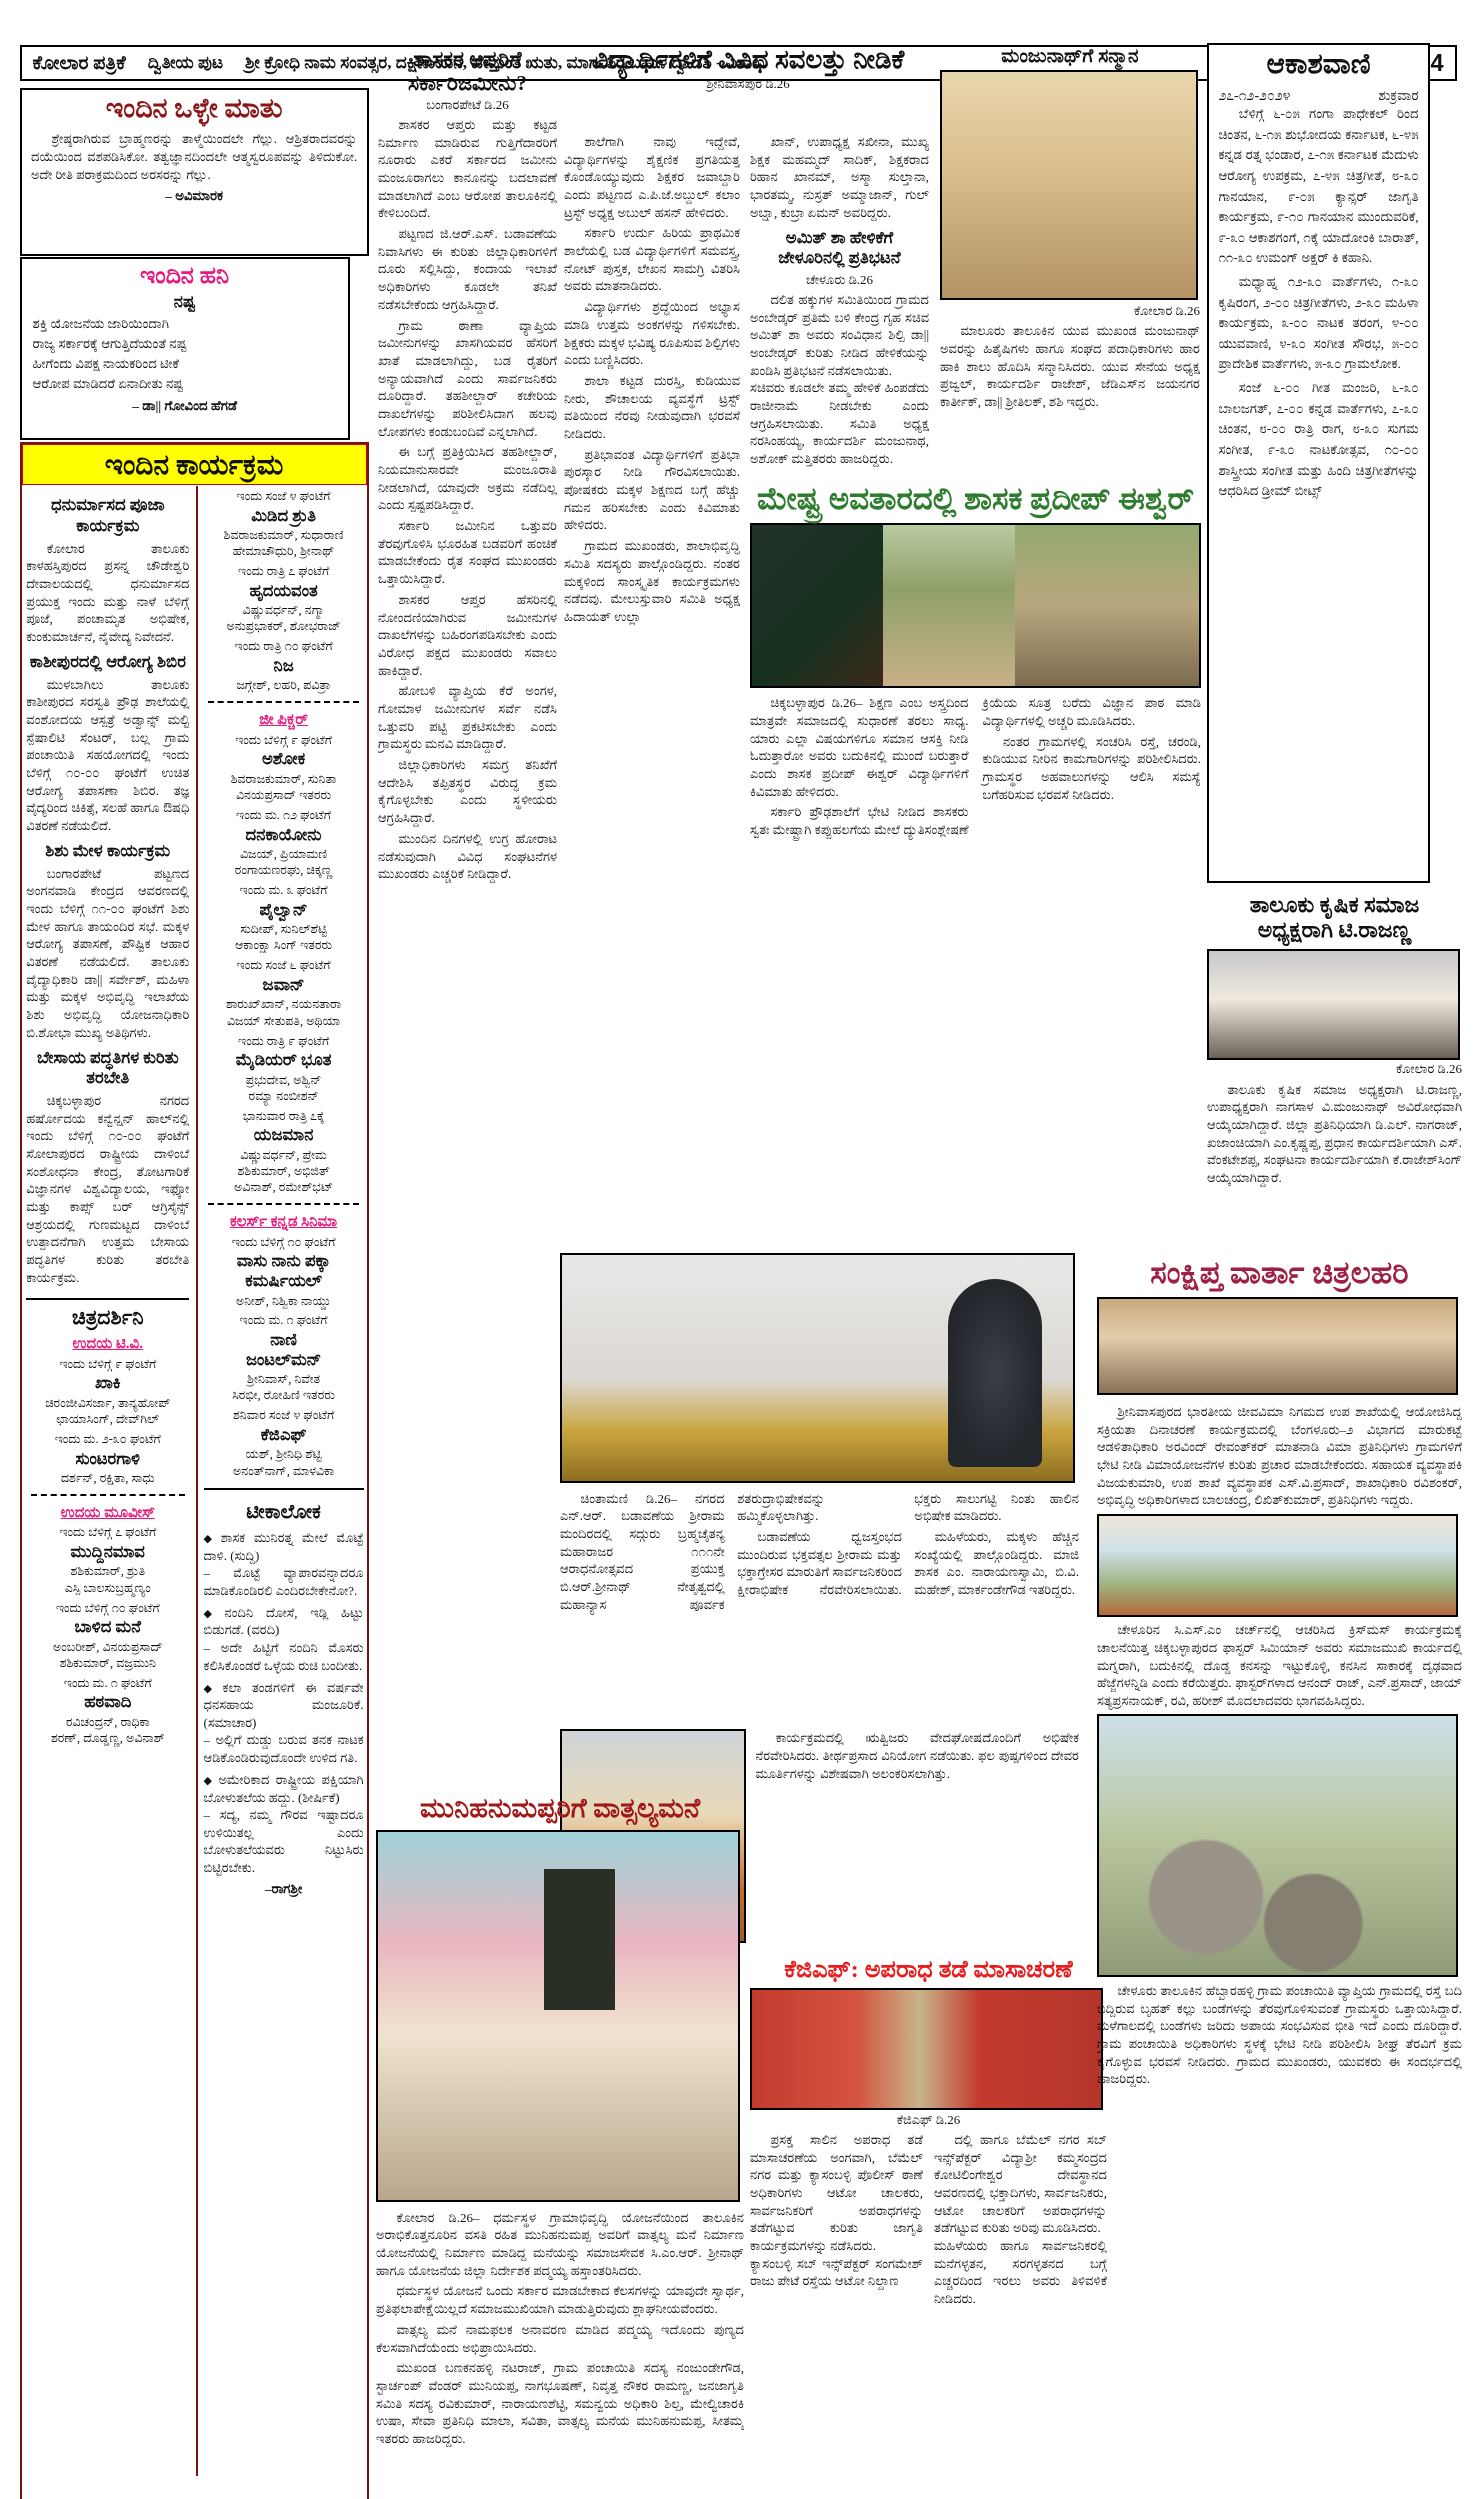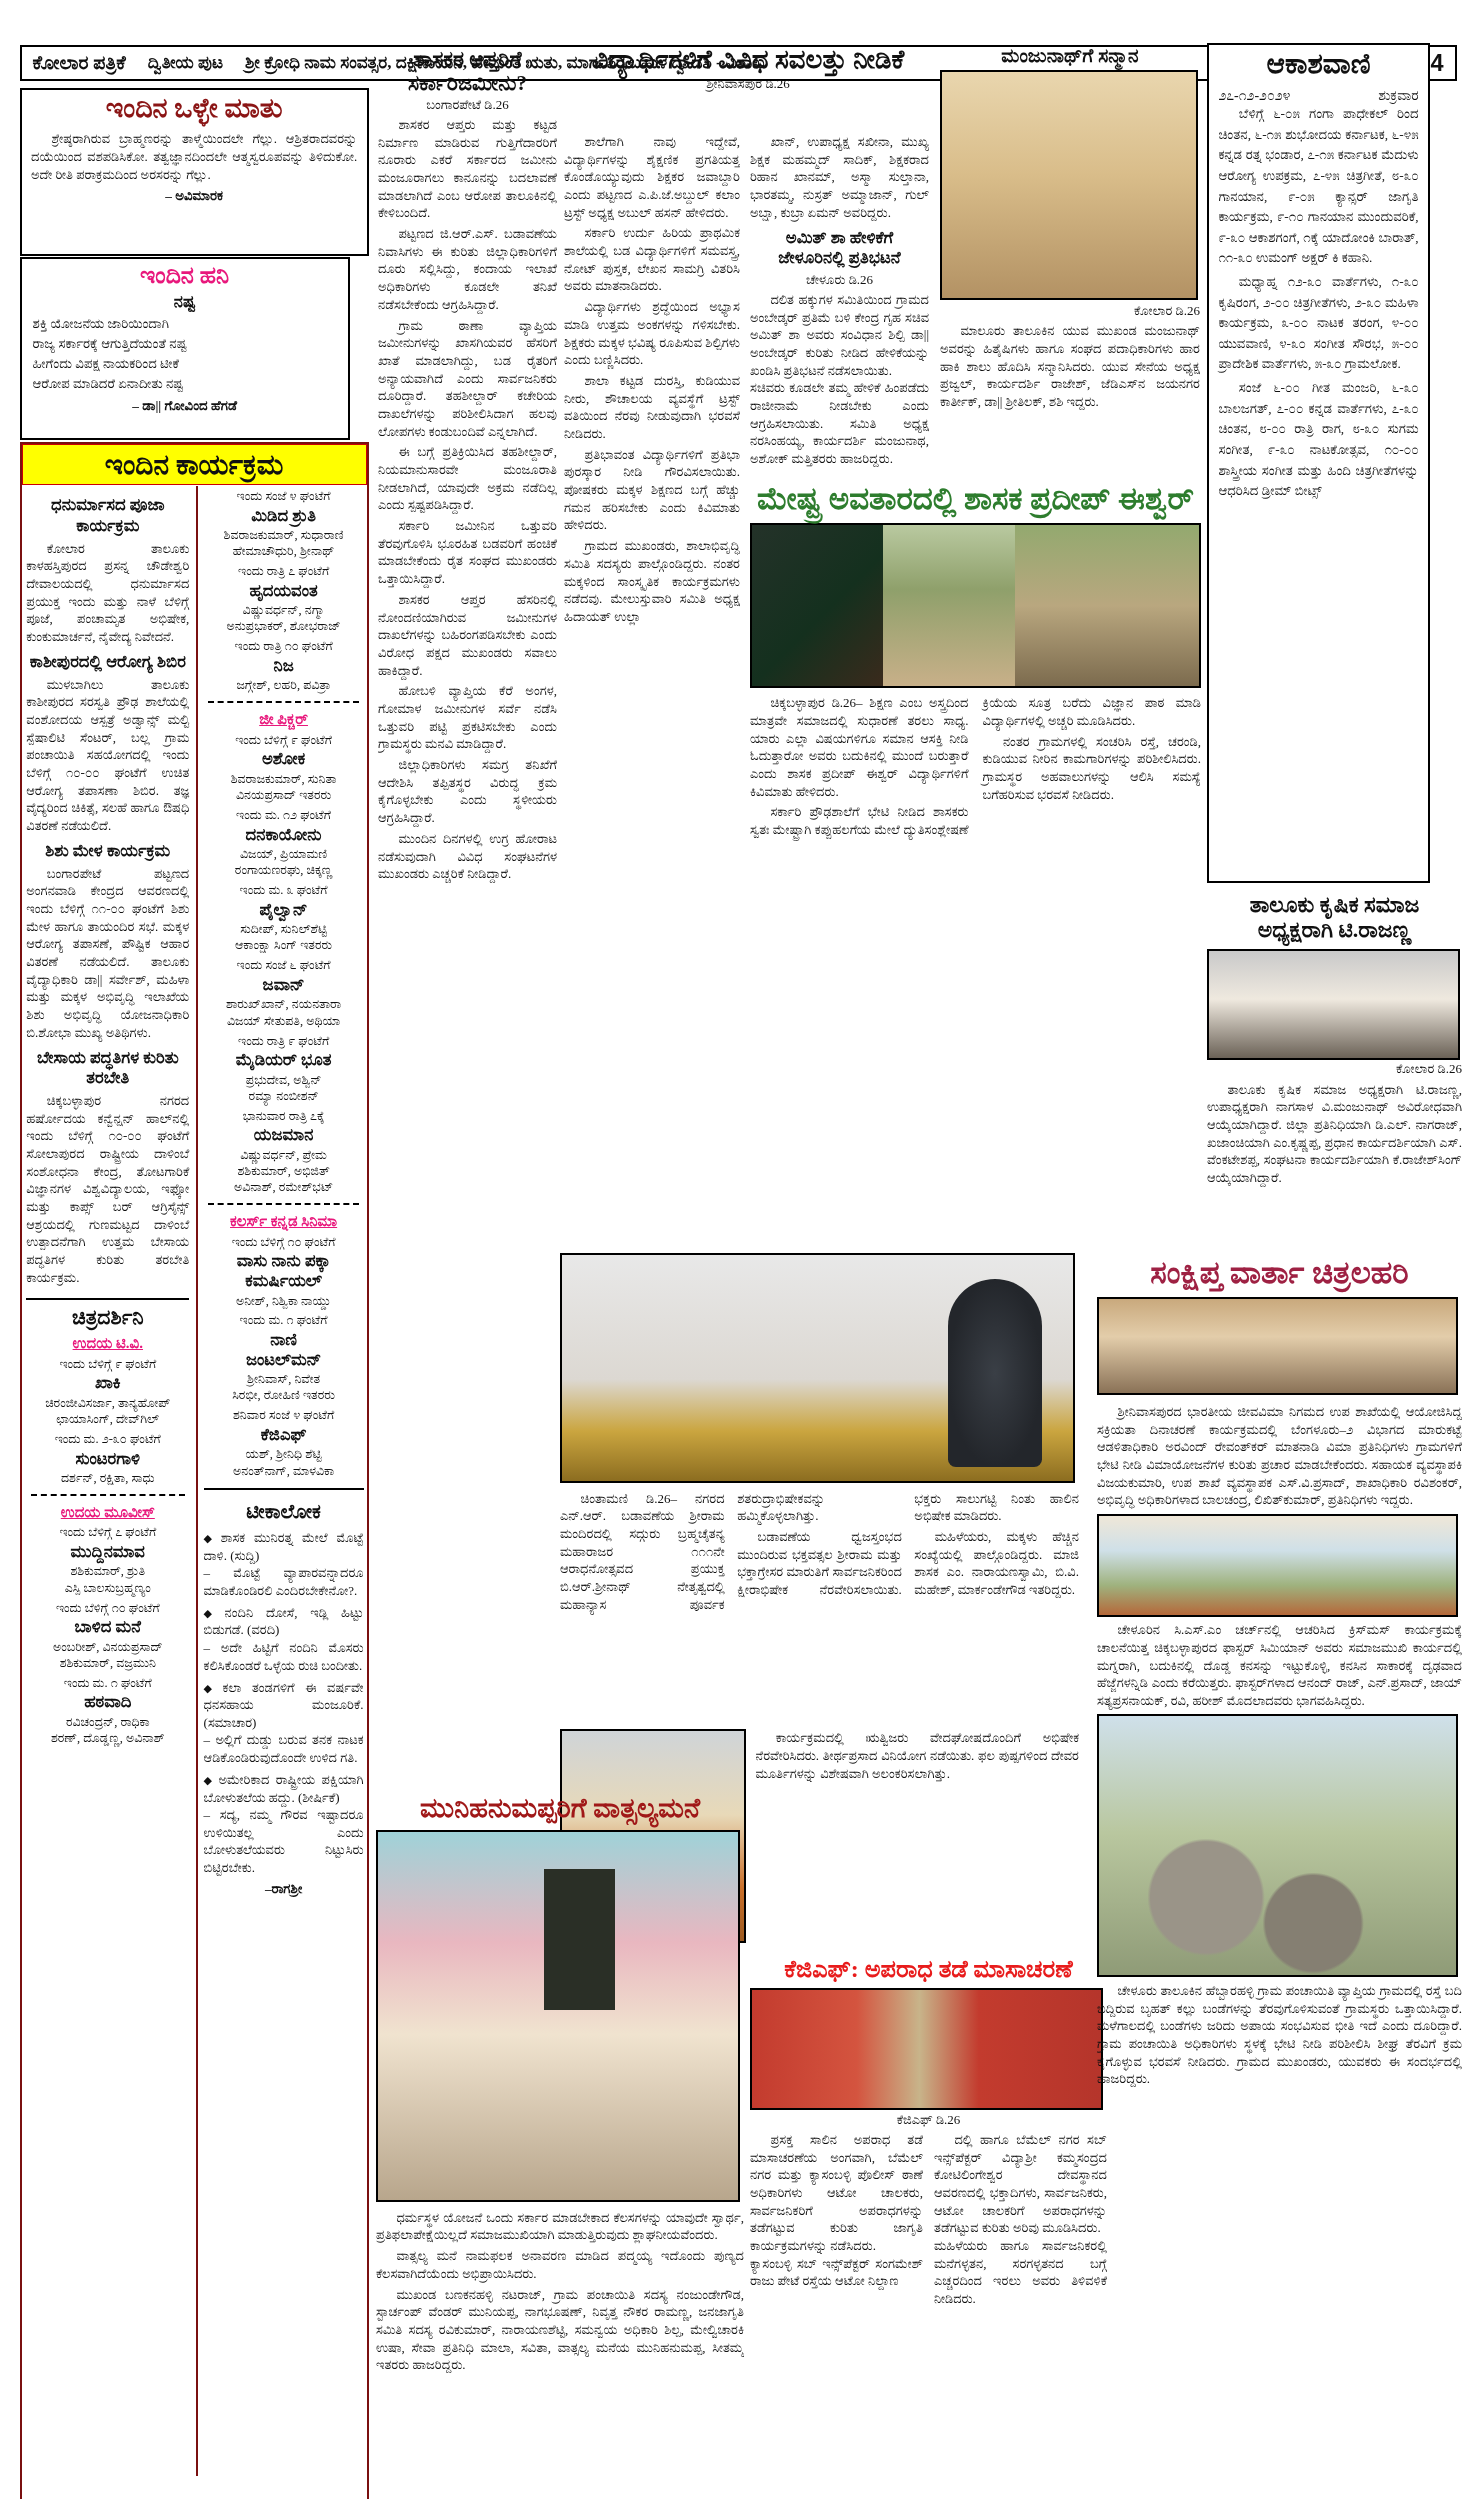--- a/index.html
+++ b/index.html
@@ -283,20 +283,21 @@
     </div>
   </div>
 
   <div class="abs" style="left:376px;top:1793px;width:368px;height:690px;overflow:hidden;">
     <div class="headline" style="font-size:27px;color:#a01818;">ಮುನಿಹನುಮಪ್ಪರಿಗೆ ವಾತ್ಸಲ್ಯಮನೆ</div>
     <div class="ph" style="width:360px;height:368px;margin-top:6.3px;background:
          linear-gradient(180deg,#9fd2d8 0%,#e9b7c0 30%,#f0e3cf 55%,#b8a68c 100%);position:relative;">
       <div style="position:absolute;left:46%;top:10%;width:71px;height:141px;background:#2a2f26;"></div>
     </div>
     <div class="jtext" style="margin-top:6.3px;">
+      <p>ಕೋಲಾರ ಡಿ.26– ಧರ್ಮಸ್ಥಳ ಗ್ರಾಮಾಭಿವೃದ್ಧಿ ಯೋಜನೆಯಿಂದ ತಾಲೂಕಿನ ಅರಾಭಿಕೊತ್ತನೂರಿನ ವಸತಿ ರಹಿತ ಮುನಿಹನುಮಪ್ಪ ಅವರಿಗೆ ವಾತ್ಸಲ್ಯ ಮನೆ ನಿರ್ಮಾಣ ಯೋಜನೆಯಲ್ಲಿ ನಿರ್ಮಾಣ ಮಾಡಿದ್ದ ಮನೆಯನ್ನು ಸಮಾಜಸೇವಕ ಸಿ.ಎಂ.ಆರ್. ಶ್ರೀನಾಥ್ ಹಾಗೂ ಯೋಜನೆಯ ಜಿಲ್ಲಾ ನಿರ್ದೇಶಕ ಪದ್ಮಯ್ಯ ಹಸ್ತಾಂತರಿಸಿದರು.</p>
       <p>ಧರ್ಮಸ್ಥಳ ಯೋಜನೆ ಒಂದು ಸರ್ಕಾರ ಮಾಡಬೇಕಾದ ಕೆಲಸಗಳನ್ನು ಯಾವುದೇ ಸ್ವಾರ್ಥ, ಪ್ರತಿಫಲಾಪೇಕ್ಷೆಯಿಲ್ಲದೆ ಸಮಾಜಮುಖಿಯಾಗಿ ಮಾಡುತ್ತಿರುವುದು ಶ್ಲಾಘನೀಯವೆಂದರು.</p>
       <p>ವಾತ್ಸಲ್ಯ ಮನೆ ನಾಮಫಲಕ ಅನಾವರಣ ಮಾಡಿದ ಪದ್ಮಯ್ಯ ಇದೊಂದು ಪುಣ್ಯದ ಕೆಲಸವಾಗಿದೆಯೆಂದು ಅಭಿಪ್ರಾಯಿಸಿದರು.</p>
       <p>ಮುಖಂಡ ಬಣಕನಹಳ್ಳಿ ನಟರಾಜ್, ಗ್ರಾಮ ಪಂಚಾಯಿತಿ ಸದಸ್ಯ ನಂಜುಂಡೇಗೌಡ, ಸ್ಟಾರ್ಚಂಪ್ ವೆಂಡರ್ ಮುನಿಯಪ್ಪ, ನಾಗಭೂಷಣ್, ನಿವೃತ್ತ ನೌಕರ ರಾಮಣ್ಣ, ಜನಜಾಗೃತಿ ಸಮಿತಿ ಸದಸ್ಯ ರವಿಕುಮಾರ್, ನಾರಾಯಣಶೆಟ್ಟಿ, ಸಮನ್ವಯ ಅಧಿಕಾರಿ ಶಿಲ್ಪ, ಮೇಲ್ವಿಚಾರಕಿ ಉಷಾ, ಸೇವಾ ಪ್ರತಿನಿಧಿ ಮಾಲಾ, ಸವಿತಾ, ವಾತ್ಸಲ್ಯ ಮನೆಯ ಮುನಿಹನುಮಪ್ಪ, ಸೀತಮ್ಮ ಇತರರು ಹಾಜರಿದ್ದರು.</p>
     </div>
   </div>
 
   <div class="abs" style="left:750px;top:1956px;width:357px;height:523px;overflow:hidden;">
     <div class="headline" style="font-size:24px;color:#e81c1c;">ಕೆಜಿಎಫ್: ಅಪರಾಧ ತಡೆ ಮಾಸಾಚರಣೆ</div>
     <div class="ph" style="width:349px;height:118px;margin-top:4.7px;background:
          linear-gradient(90deg,#c33b2e 0%,#d4543f 30%,#c8b48a 48%,#c33b2e 65%,#b5352b 100%);"></div>

